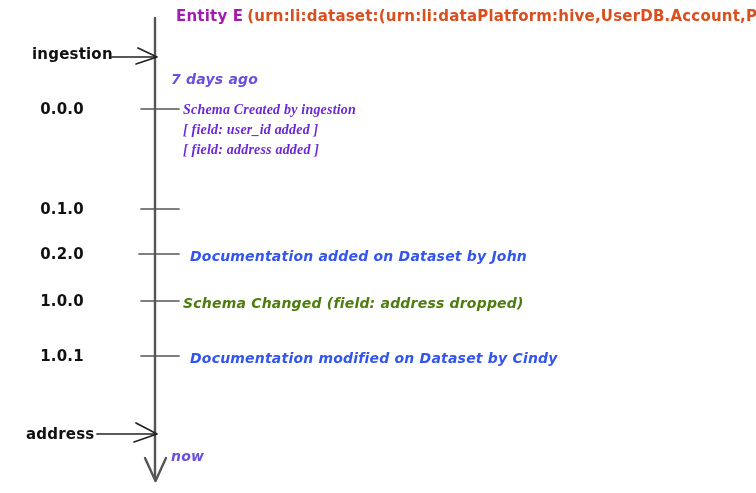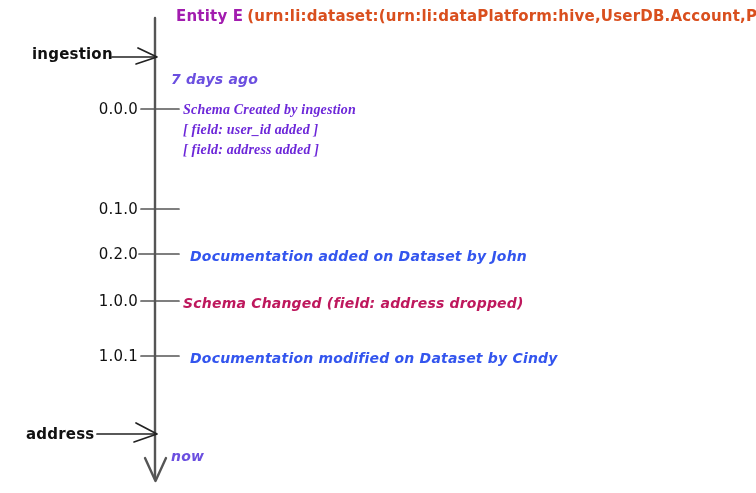--- a/index.html
+++ b/index.html
@@ -65,46 +65,46 @@
     white-space: nowrap;
     margin-top: 24px;
   }
   #start-time-value { left: 171px; top: 47px; }
   #end-time-value   { left: 171px; top: 424px; }
 
   
   .version-label {
     position: absolute;
     width: 120px;
-    text-align: right;
-    left: 18px;
+    text-align: center;
+    left: 2px;
     color: #111111;
     font-size: 15px;
-    font-weight: 400;
+    font-weight: 700;
     white-space: nowrap;
   }
   .event-text {
     position: absolute;
     left: 183px;
     font-size: 14px;
     font-weight: 700;
     font-style: italic;
     white-space: nowrap;
     line-height: 20px;
   }
   .event-sub {
     display: block;
     font-size: 14px;
     font-weight: 700;
     font-style: italic;
   }
   .c-green  { color: #6d28d9; font-family: Liberation Serif, serif; }
   .c-orange { color: #f08a24; }
   .c-blue   { color: #3355ee; }
-  .c-red    { color: #be185d; text-align: center; }
+  .c-red    { color: #4d7c0f; text-align: center; }
 </style>
 </head>
 <body>
 
 <div id="canvas">
 
   <div id="title-row">
     <span id="title-entity" class="hand">Entity E</span><span id="title-urn" class="hand">(urn:li:dataset:(urn:li:dataPlatform:hive,UserDB.Account,PROD)</span>
   </div>
 

